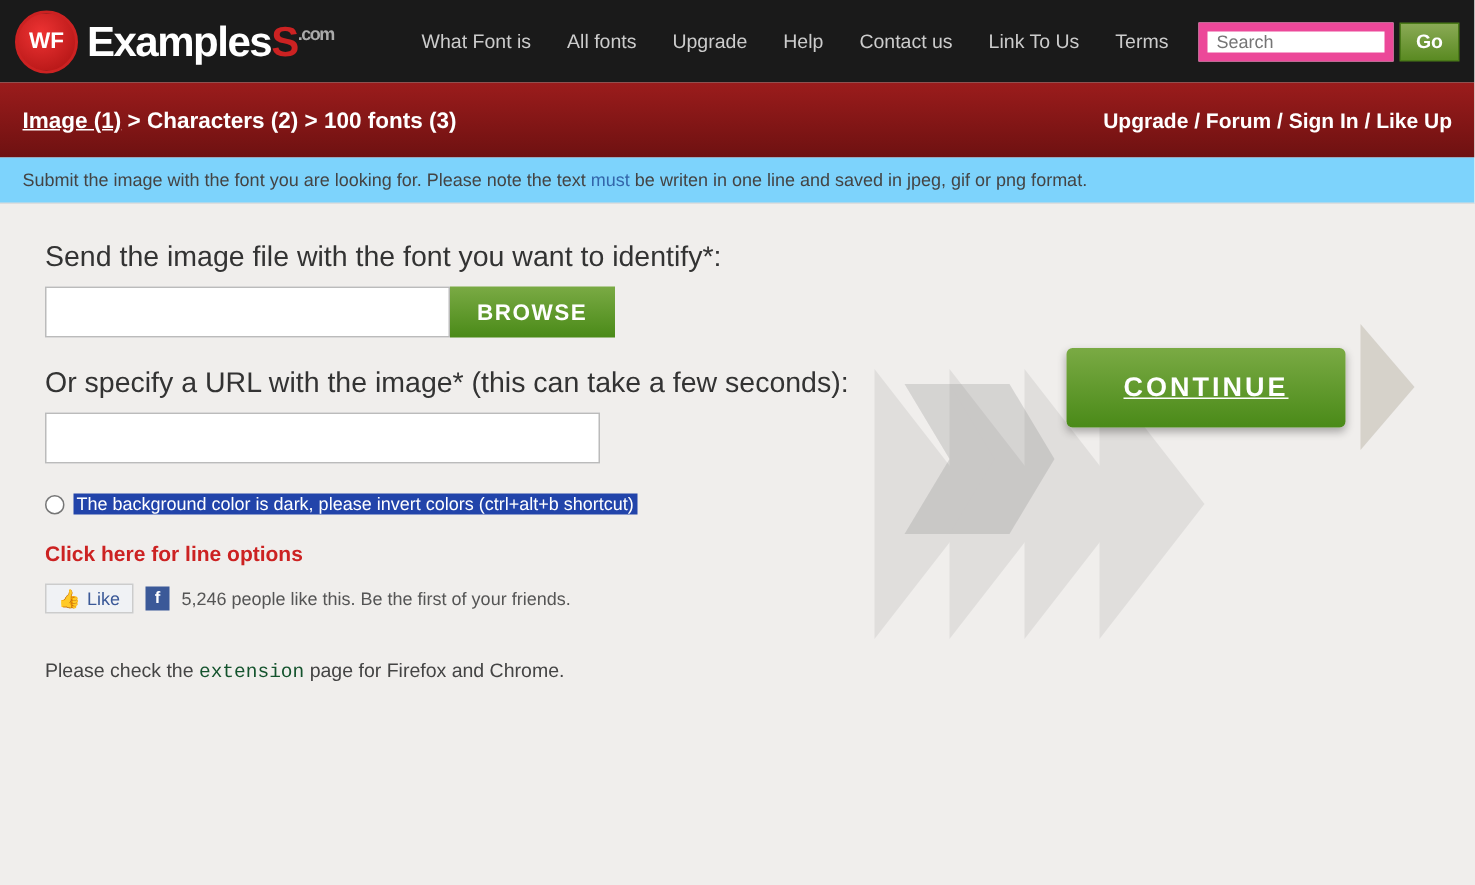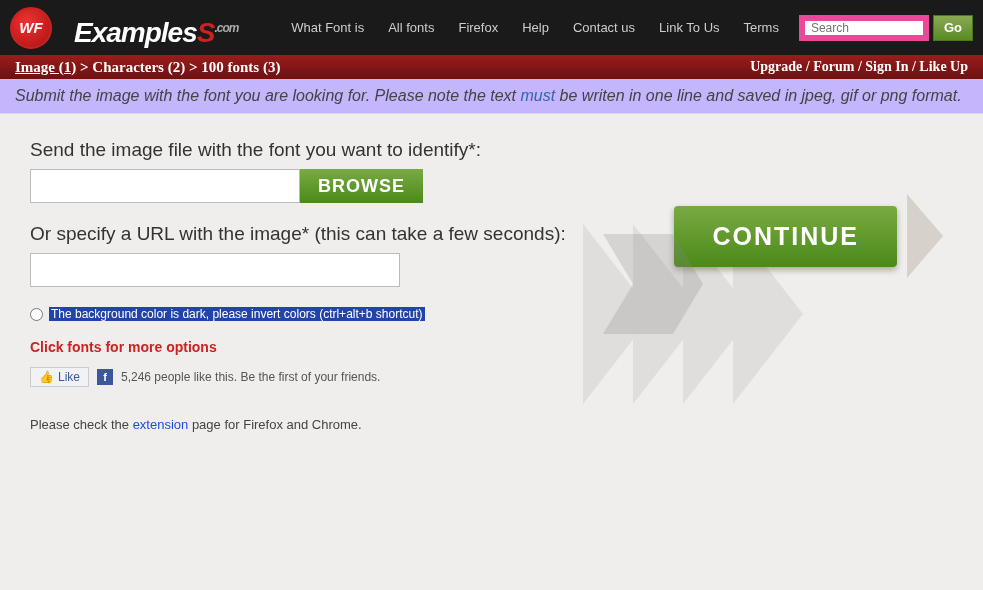--- a/index.html
+++ b/index.html
@@ -9,23 +9,22 @@
     #header {
       background: #1a1a1a;
       display: flex;
       align-items: center;
       justify-content: space-between;
       padding: 0 10px;
       height: 55px;
     }
     #logo-area {
       display: flex;
-      align-items: flex-end;
-      gap: 16px;
-      font-style: italic;
+      align-items: center;
+      gap: 0;
     }
     #logo-badge {
       width: 42px; height: 42px;
       background: radial-gradient(circle at 40% 35%, #ee3333, #aa1111);
       border-radius: 50%;
       display: flex; align-items: center; justify-content: center;
       font-weight: bold; color: white; font-size: 15px;
       border: 2px solid #cc2222;
       flex-shrink: 0;
     }
@@ -76,44 +75,42 @@
       cursor: pointer;
     }
 
     
     #breadcrumb-bar {
       background: linear-gradient(to bottom, #9b1c1c, #6e1111);
       display: flex;
       align-items: center;
       justify-content: space-between;
       padding: 0 15px;
-      height: 24px;
-      font-family: Liberation Serif, serif;
+      height: 50px;
     }
     #breadcrumb {
       color: white;
       font-size: 15px;
       font-weight: bold;
     }
     #breadcrumb a { color: white; text-decoration: underline; }
     #breadcrumb span { color: white; }
     #user-actions {
       color: white;
       font-size: 14px;
       font-weight: bold;
     }
 
     
     #info-bar {
-      background: #c4b5fd;
+      background: #7dd3fc;
       border-bottom: 1px solid #ddd;
       padding: 8px 15px;
-      font-size: 16px;
+      font-size: 12px;
       color: #444;
-      font-style: italic;
     }
     #info-bar span.must { color: #3366aa; }
 
     
     #main-content {
       background: #f0eeec;
       padding: 25px 30px;
       min-height: 400px;
       position: relative;
     }
@@ -135,21 +132,21 @@
       width: 270px;
       height: 34px;
       border: 1px solid #bbb;
       background: white;
       padding: 0 6px;
       font-size: 12px;
     }
     #browse-btn {
       background: linear-gradient(to bottom, #7aaa44, #4a8a18);
       color: white;
-      font-size: 18px;
+      font-size: 15px;
       font-weight: bold;
       border: none;
       padding: 0 18px;
       height: 34px;
       cursor: pointer;
       letter-spacing: 1px;
     }
 
     
     #url-input {
@@ -185,28 +182,29 @@
       position: absolute;
       right: 40px;
       top: 80px;
       display: flex;
       align-items: center;
       gap: 0;
     }
     #continue-btn {
       background: linear-gradient(to bottom, #7aaa44, #4a8a18);
       color: white;
-      font-size: 25px;
+      font-size: 18px;
       font-weight: bold;
       border: none;
       padding: 16px 38px;
       cursor: pointer;
       letter-spacing: 2px;
       border-radius: 4px;
       box-shadow: 0 3px 6px rgba(0,0,0,0.3);
+      text-decoration: underline;
     }
 
     
     #more-options {
       color: #cc2222;
       font-weight: bold;
       cursor: pointer;
       font-size: 14px;
       margin: 12px 0;
     }
@@ -274,21 +272,21 @@
 <div id="header">
   <div id="logo-area">
     <div id="logo-badge">WF</div>
     <div id="logo-text">
       <span style="color:white;">Examples</span><span class="red">S</span><span class="dot-com">.com</span>
     </div>
   </div>
   <div id="nav-area">
     <a class="nav-item">What Font is</a>
     <a class="nav-item">All fonts</a>
-    <a class="nav-item">Firefox</a>
+    <a class="nav-item">Upgrade</a>
     <a class="nav-item">Help</a>
     <a class="nav-item">Contact us</a>
     <a class="nav-item">Link To Us</a>
     <a class="nav-item">Terms</a>
     <div id="search-area">
       <input id="search-input" type="text" placeholder="Search" style="">
       <button id="search-btn">Go</button>
     </div>
   </div>
 </div>
@@ -339,28 +337,28 @@
     <div style="display:flex;align-items:center;gap:6px;">
       <svg width="120" height="120" viewBox="0 0 120 120" style="opacity:0.25;position:absolute;right:230px;top:30px;">
         <polygon points="10,10 50,10 80,60 50,110 10,110 40,60" fill="#888"></polygon>
         <polygon points="40,10 80,10 110,60 80,110 40,110 70,60" fill="#888"></polygon>
       </svg>
     </div>
     <button id="continue-btn">CONTINUE</button>
     <div style="width:0;height:0;border-top:42px solid transparent;border-bottom:42px solid transparent;border-left:36px solid #b0a898;opacity:0.4;margin-left:10px;"></div>
   </div>
 
-  <div id="more-options">Click fonts for more options</div>
+  <div id="more-options">Click here for line options</div>
 
   <div id="fb-bar">
     <button id="fb-like-btn">
       <span style="color:#3b5998;">👍</span>
       <span>Like</span>
     </button>
     <div id="fb-icon">f</div>
     <span>5,246 people like this. Be the first of your friends.</span>
   </div>
 
   <div id="footer-info">
-    <span>Please check the </span><a style="color:#1d4ed8;">extension</a><span> page for Firefox and Chrome.</span>
+    <span>Please check the </span><a style="color:#14532d;font-family:Liberation Mono, monospace;">extension</a><span> page for Firefox and Chrome.</span>
   </div>
 
 </div>
 
 </body></html>

